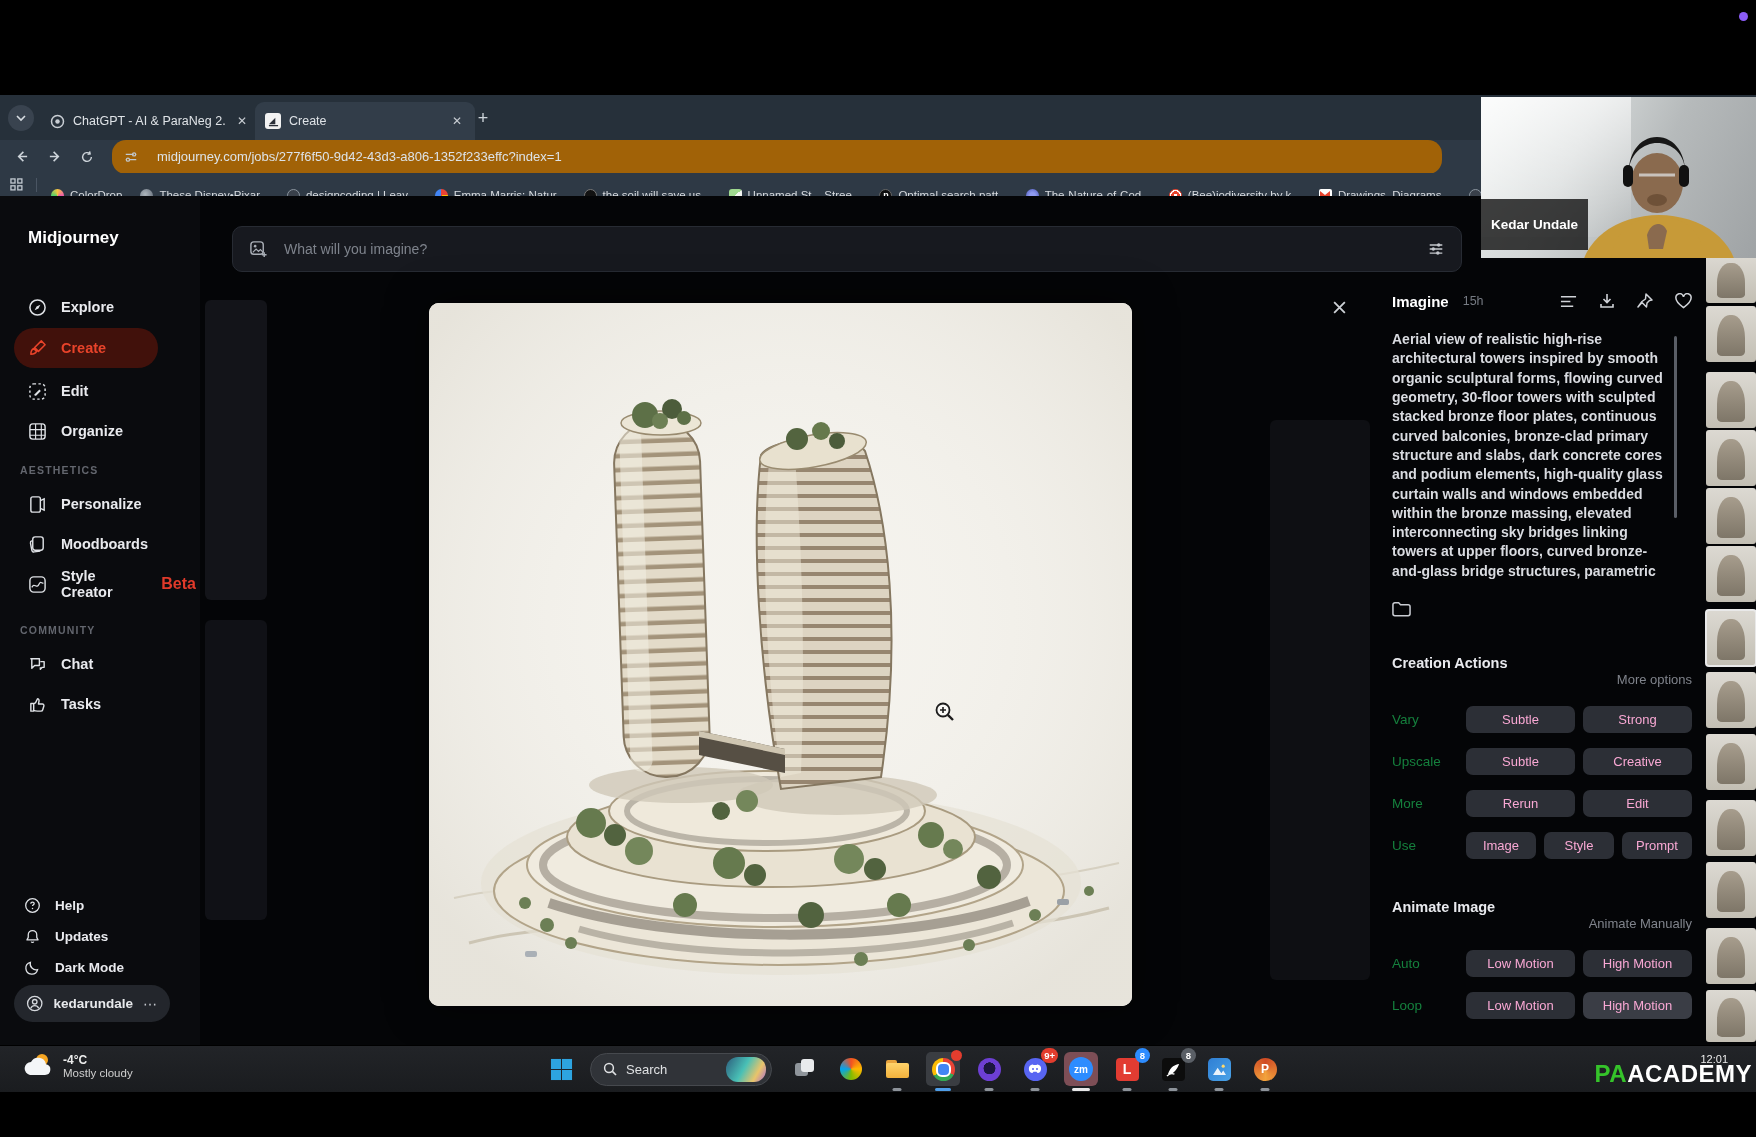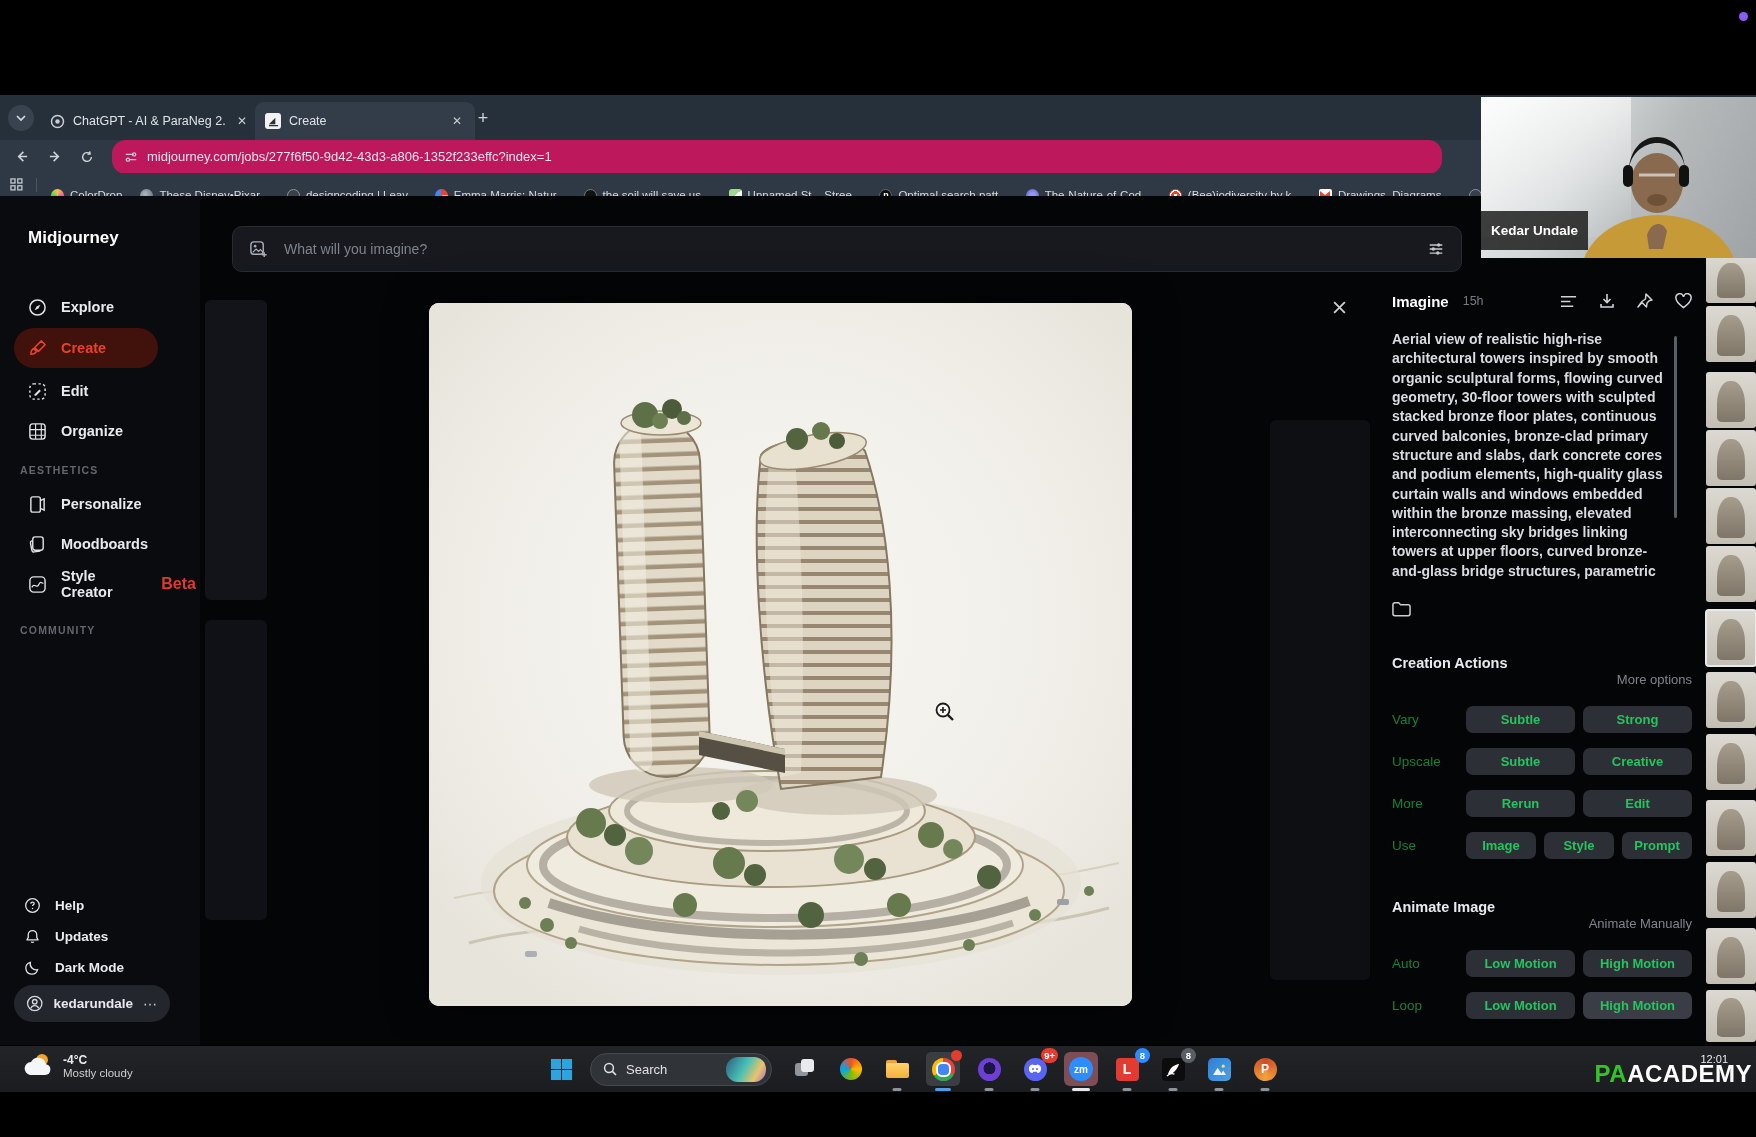--- a/index.html
+++ b/index.html
@@ -8,21 +8,21 @@
   .abs{position:absolute;}
   .flex{display:flex;align-items:center;}
   
   .tabstrip{left:0;top:95px;width:1756px;height:45px;background:#26303a;}
   .tab{height:38px;top:7px;border-radius:9px 9px 0 0;display:flex;align-items:center;gap:8px;padding:0 10px;font-size:12.5px;color:#dfe3e7;}
   .tab.inactive{background:transparent;}
   .tab.active{background:#323d49;}
   .tabclose{width:16px;height:16px;border-radius:8px;display:flex;align-items:center;justify-content:center;font-size:12px;color:#c7ccd2;}
   .toolbar{left:0;top:140px;width:1756px;height:33px;background:#2e3945;display:flex;align-items:center;}
   .navbtn{width:26px;height:26px;display:flex;align-items:center;justify-content:center;color:#cdd4da;font-size:16px;}
-  .urlpill{height:34px;background:#be185d;border-radius:14px;display:flex;align-items:center;gap:9px;padding:0 12px;}
+  .urlpill{height:34px;background:#a16207;border-radius:14px;display:flex;align-items:center;gap:19px;padding:0 12px;}
   .bookmarks{left:0;top:173px;width:1756px;height:23px;background:#2e3945;display:flex;align-items:center;font-size:11.5px;color:#d8dce0;}
   .bm{display:flex;align-items:center;gap:6px;margin-right:18px;white-space:nowrap;}
   .fav{width:13px;height:13px;border-radius:7px;display:inline-block;flex:0 0 auto;}
   
   .app{left:0;top:196px;width:1756px;height:849px;background:#0a0b0e;}
   .dim{left:200px;top:196px;width:1556px;height:849px;background:rgba(2,2,4,.62);}
   .brand{font-size:17px;font-weight:bold;color:#fff;}
   .navitem{display:flex;align-items:center;gap:14px;height:40px;font-size:14.5px;font-weight:600;color:#e9eaee;}
   .navicon{width:19px;height:19px;flex:0 0 auto;color:#dfe2e6;}
   .seclabel{font-size:10.5px;font-weight:bold;letter-spacing:1.2px;color:#63666e;}
@@ -33,32 +33,32 @@
   .promptbar{left:232px;top:226px;width:1230px;height:46px;background:#17191f;border:1px solid #272b33;border-radius:10px;display:flex;align-items:center;gap:14px;padding:0 16px;box-sizing:border-box;}
   .promptbar input{flex:1;background:transparent;border:none;outline:none;color:#bfc3ca;font-size:14px;font-family:"Liberation Sans",sans-serif;}
   .promptbar input::placeholder{color:#7e838c;}
   
   .imgcard{left:429px;top:303px;width:703px;height:703px;border-radius:10px;overflow:hidden;background:#f4f2ec;box-shadow:0 0 40px rgba(0,0,0,.6);}
   
   .dtl{left:1392px;top:290px;width:300px;height:755px;font-size:14px;}
   .dtl-prompt{color:#d9dbe0;line-height:1.38;font-weight:600;}
   .arow{display:flex;align-items:center;gap:8px;height:28px;margin-bottom:14px;}
   .arow .lbl{width:66px;font-size:13.5px;color:#15803d;flex:0 0 auto;}
-  .abtn{background:#2c2f36;border-radius:7px;height:27px;flex:1;display:flex;align-items:center;justify-content:center;font-size:13px;font-weight:700;color:#22c55e;}
+  .abtn{background:#2c2f36;border-radius:7px;height:27px;flex:1;display:flex;align-items:center;justify-content:center;font-size:13px;font-weight:400;color:#f9a8d4;}
   .abtn.lite{background:#3a3d45;}
   .hdrline{display:flex;align-items:center;}
   .mini{font-size:13px;color:#80848c;margin-top:33px;}
   
   .thumb{left:1706px;width:50px;height:56px;background:linear-gradient(180deg,#dcd9d2,#c3bfb4);border-radius:3px;overflow:hidden;}
   .thumb::after{content:"";position:absolute;left:22%;right:22%;top:16%;bottom:10%;
      background:linear-gradient(180deg,#a79d8d,#7e7668);border-radius:45% 45% 18% 18%/55% 55% 10% 10%;}
   .thumb.sel{outline:2px solid #e9e9e9;outline-offset:-1px;}
   
   .cam{left:1481px;top:97px;width:275px;height:161px;background:linear-gradient(115deg,#e9edec 0%,#d3d7d7 34%,#b6babb 60%,#9fa3a5 100%);overflow:hidden;}
-  .camname{position:absolute;left:0;bottom:8px;background:rgba(12,12,12,.78);color:#fff;font-size:13.5px;font-weight:600;padding:12px 10px;}
+  .camname{position:absolute;left:0;bottom:8px;background:rgba(12,12,12,.78);color:#fff;font-size:13.5px;font-weight:600;padding:18px 10px;}
   
   .taskbar{left:0;top:1045px;width:1756px;height:47px;background:linear-gradient(180deg,#222428,#1a1c1f);border-top:1px solid #000;}
   .tbicon{width:34px;height:34px;position:relative;display:flex;align-items:center;justify-content:center;}
   .runbar{position:absolute;bottom:-5px;left:50%;transform:translateX(-50%);width:9px;height:3px;border-radius:2px;background:#8d939a;}
   .badge{position:absolute;top:-4px;right:-6px;min-width:15px;height:15px;border-radius:8px;background:#e33d2e;color:#fff;font-size:9.5px;font-weight:bold;display:flex;align-items:center;justify-content:center;padding:0 3px;box-sizing:border-box;}
   .searchpill{height:33px;background:#303338;border:1px solid #46494e;border-radius:17px;display:flex;align-items:center;gap:9px;padding:0 5px 0 12px;}
   svg{display:block;}
 </style>
 </head>
 <body>
@@ -249,20 +249,35 @@
         <svg class="navicon" viewBox="0 0 20 20">
             <rect x="2" y="2" width="16" height="16" rx="4" fill="none" stroke="currentColor" stroke-width="1.5"></rect>
             <path d="M4 13c3-6 5 3 8-4 1.5-3 3 1 4-1" fill="none" stroke="currentColor" stroke-width="1.3"></path>
           </svg>
         <span>Style Creator</span>
         <span class="beta">Beta</span>
       </div>
     </div>
 
     <div class="abs seclabel" style="left:20px;top:428px;">COMMUNITY</div>
+    <div class="abs" style="left:28px;top:448px;width:160px;">
+      <div class="navitem">
+        <svg class="navicon" viewBox="0 0 20 20">
+            <path d="M3 4h9v7H7l-3 3V4z" fill="none" stroke="currentColor" stroke-width="1.5" stroke-linejoin="round"></path>
+            <path d="M13 7h4v6h-2l-2 2v-2" fill="none" stroke="currentColor" stroke-width="1.5" stroke-linejoin="round"></path>
+          </svg>
+        <span>Chat</span>
+      </div>
+      <div class="navitem">
+        <svg class="navicon" viewBox="0 0 20 20">
+            <path d="M3 9h3v8H3z M6 16c1 .8 2 1 4 1h3.5c1 0 1.8-.6 2-1.5l1.2-4c.3-1-.4-2-1.5-2H11l.6-3.2C11.8 5 11 4 10 4L8 8 6 9.5z" fill="none" stroke="currentColor" stroke-width="1.5" stroke-linejoin="round"></path>
+          </svg>
+        <span>Tasks</span>
+      </div>
+    </div>
 
     <div class="abs" style="left:24px;top:694px;width:160px;">
       <div class="navitem" style="height:31px;font-size:13.5px;">
         <svg class="navicon" style="width:17px;height:17px;" viewBox="0 0 20 20">
             <circle cx="10" cy="10" r="8" fill="none" stroke="currentColor" stroke-width="1.5"></circle>
             <path d="M8 8c0-1.2 1-2 2-2s2 .7 2 1.7c0 1.4-2 1.6-2 3" fill="none" stroke="currentColor" stroke-width="1.5"></path>
             <circle cx="10" cy="13.6" r=".9" fill="currentColor"></circle>
           </svg>
         <span>Help</span>
       </div>

